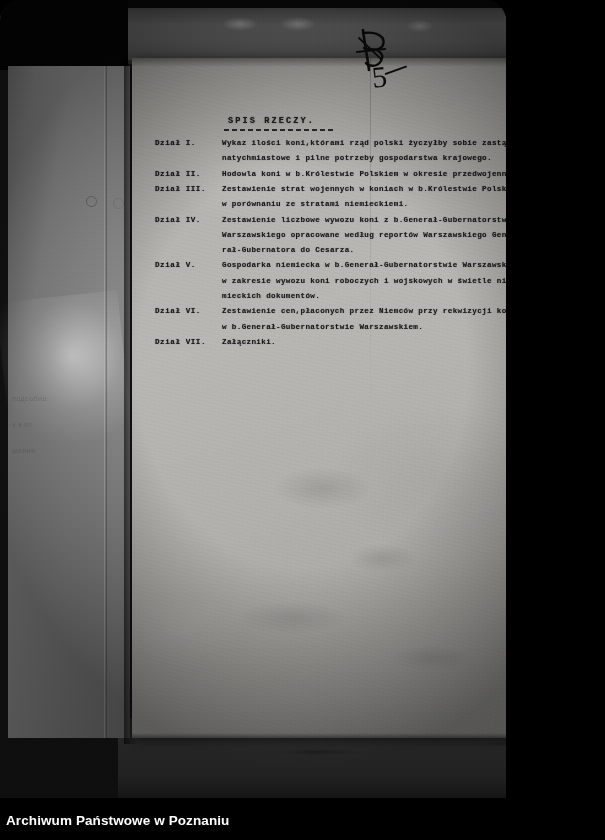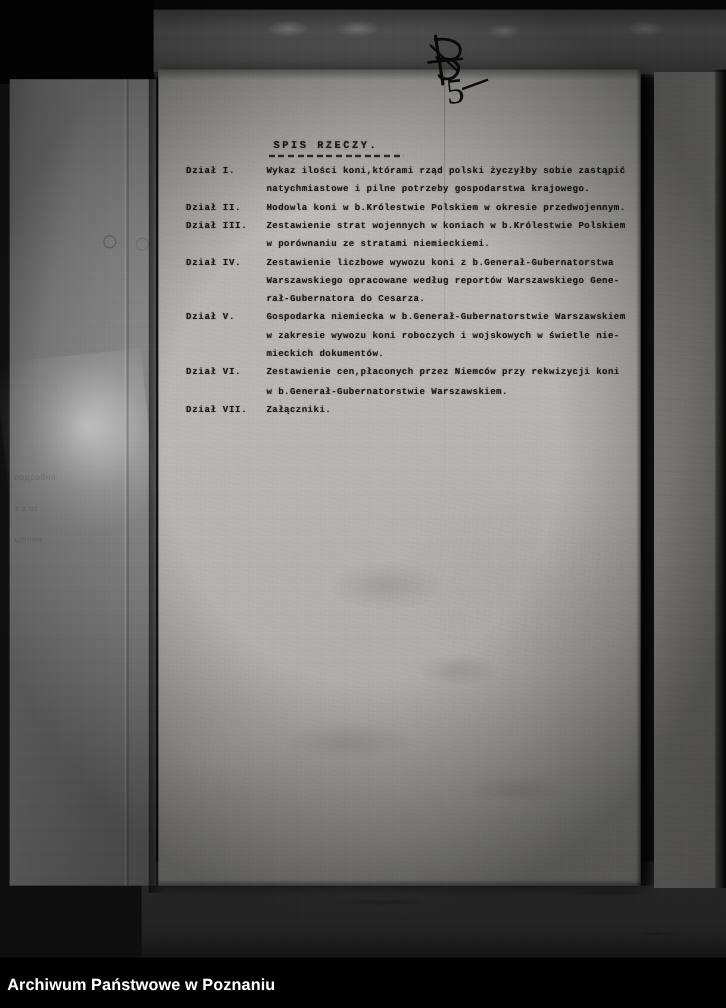--- a/index.html
+++ b/index.html
@@ -1,19 +1,19 @@
 <!DOCTYPE html>
 <html><head>
 <meta charset="utf-8">
 <title>Archival Scan</title>
 <style>
   html,body{margin:0;padding:0;background:#000;}
   body{width:605px;height:840px;overflow:hidden;font-family:"Liberation Sans",sans-serif;}
 
-  #scan{position:relative;width:605px;height:840px;background:#000;overflow:hidden;}
+  #scan{position:relative;width:506px;height:840px;background:#000;overflow:hidden;border-radius:21px;}
 
   
   .bg-surface{
     position:absolute;left:0;top:0;width:605px;height:800px;
     background:
       linear-gradient(180deg,#0a0a0a 0%,#0a0a0a 1.2%,#5d5d5d 2.0%,#6a6a6a 5%,#5a5a5a 7.2%,#2a2a2a 7.8%,#1a1a1a 9%);
   }
   .bg-top-band{
     position:absolute;left:120px;top:8px;width:485px;height:56px;
     background:linear-gradient(180deg,#4e4e4e 0%,#6d6d6d 30%,#646464 60%,#4a4a4a 100%);

